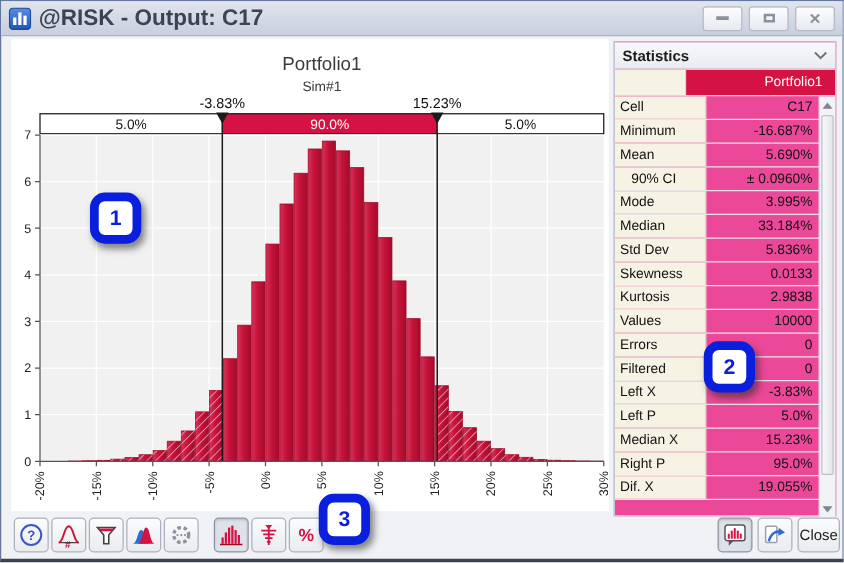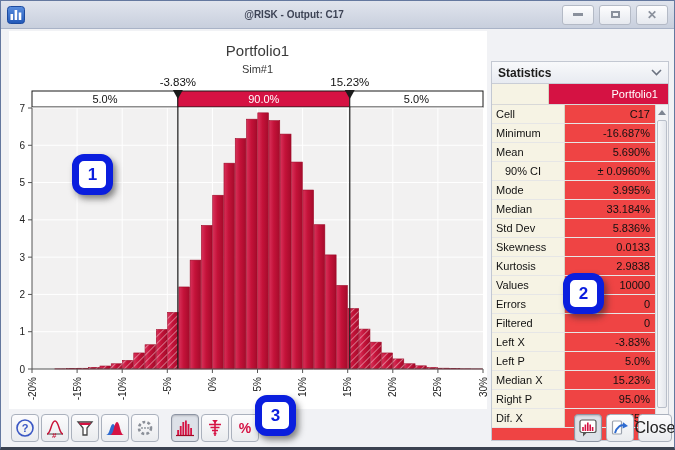--- a/index.html
+++ b/index.html
@@ -1,49 +1,49 @@
 <!DOCTYPE html>
 <html><head>
 <meta charset="utf-8">
 <style>
   html,body{margin:0;padding:0;background:#fff;}
   body{width:675px;height:450px;font-family:"Liberation Sans",sans-serif;-webkit-font-smoothing:antialiased;}
   .window{position:relative;width:673px;height:446px;background:#f1f2f5;border:1px solid #64789f;border-bottom:3px solid #3b4250;box-sizing:content-box;overflow:hidden;}
   
   .titlebar{height:28px;background:linear-gradient(#e0e4ed,#c8cfdd);border-bottom:1px solid #a9b3c7;display:flex;align-items:center;padding:0 6px;box-sizing:border-box;}
-  .apptitle{font-weight:bold;font-size:10px;color:#3d4355;margin-left:6px;flex:1;text-align:center;}
+  .apptitle{font-weight:bold;font-size:18px;color:#3d4355;margin-left:6px;flex:1;}
   .winbtn{width:30px;height:18px;margin-left:5px;border:1px solid #b4bac6;border-radius:3px;background:linear-gradient(#fdfdfe,#e6e9ef);display:flex;align-items:center;justify-content:center;cursor:default;}
   .glyph-min{width:10px;height:3px;background:#8a909c;}
   .glyph-max{width:9px;height:7px;border:2px solid #8a909c;box-sizing:border-box;}
   .glyph-close{font-size:12px;font-weight:bold;color:#8a909c;line-height:1;}
   
   .chart-panel{position:absolute;left:8px;top:30px;width:478px;height:378px;background:#ffffff;}
   svg{font-family:"Liberation Sans",sans-serif;display:block;}
   
-  .stats-panel{position:absolute;left:490px;top:32px;width:178px;height:380px;background:#ef4444;border:1px solid #c3c8d2;box-sizing:border-box;margin-top:28px;}
+  .stats-panel{position:absolute;left:490px;top:32px;width:178px;height:380px;background:#ec4899;border:1px solid #c3c8d2;box-sizing:border-box;}
   .stats-header{height:21px;background:linear-gradient(#f8f9fb,#e8ebf1);border-bottom:1px solid #c9cdd6;font-weight:bold;font-size:12px;color:#1c1c1c;display:flex;align-items:center;justify-content:space-between;padding:0 6px;}
   .col-header{display:flex;height:20px;border-bottom:1px solid #d8d8d8;}
   .corner-cell{width:57px;background:#f6f3e4;border-right:1px solid #d9d5c4;box-sizing:border-box;}
   .colhdr-red{flex:1;background:#d51243;color:#fff;font-size:11px;display:flex;align-items:center;justify-content:flex-end;padding-right:10px;}
   .stats-body{position:relative;height:337px;overflow:hidden;}
   .stats-row{display:flex;height:19px;border-bottom:1px solid #e6e6e6;font-size:11px;color:#111;box-sizing:border-box;}
   .stats-label{width:73px;background:#f6f3e4;border-right:1px solid #d9d5c4;display:flex;align-items:center;padding-left:4px;box-sizing:border-box;}
   .stats-label.indent{padding-left:13px;}
   .stats-value{flex:1;display:flex;align-items:center;justify-content:flex-end;padding-right:18px;}
   .scrollbar{position:absolute;right:0;top:0;width:13px;height:337px;background:#f2f3f5;border-left:1px solid #d8dadf;box-sizing:border-box;}
   .sb-btn{position:absolute;left:0;width:12px;height:14px;display:flex;align-items:center;justify-content:center;}
   .sb-up{top:0;}
   .sb-down{bottom:0;}
   .tri-up{width:0;height:0;border-left:4px solid transparent;border-right:4px solid transparent;border-bottom:5px solid #7e8591;}
   .tri-down{width:0;height:0;border-left:4px solid transparent;border-right:4px solid transparent;border-top:5px solid #7e8591;}
   .sb-thumb{position:absolute;left:1px;top:15px;width:10px;height:288px;background:linear-gradient(90deg,#f7f8fa,#e3e6ec);border:1px solid #b9bfca;border-radius:2px;box-sizing:border-box;}
   
   .tb{position:absolute;top:413px;width:28px;height:28px;border:1px solid #aab1bd;border-radius:4px;background:linear-gradient(#fcfcfd,#e9ebee);display:flex;align-items:center;justify-content:center;box-sizing:border-box;}
   .tb.selected{background:#dde1e8;border-color:#8c94a3;box-shadow:inset 0 1px 2px rgba(0,0,0,.18);}
-  .close-btn{position:absolute;left:637px;top:413px;width:34px;height:28px;border:1px solid #aab1bd;border-radius:4px;background:linear-gradient(#fcfcfd,#e9ebee);font-size:16px;color:#222;display:flex;align-items:center;justify-content:center;box-sizing:border-box;}
+  .close-btn{position:absolute;left:637px;top:413px;width:34px;height:28px;border:1px solid #aab1bd;border-radius:4px;background:linear-gradient(#fcfcfd,#e9ebee);font-size:12px;color:#222;display:flex;align-items:center;justify-content:center;box-sizing:border-box;}
   
   .callout{position:absolute;width:27px;height:27px;background:#fff;border:7px solid #0a1ede;border-radius:12px;color:#0a1ede;font-weight:bold;font-size:17px;display:flex;align-items:center;justify-content:center;box-shadow:3px 4px 6px rgba(40,40,40,.55);z-index:6;}
 </style>
 </head>
 <body>
 
 <div class="window">
 
   <div class="titlebar">
     <svg width="18" height="18" viewBox="0 0 18 18">

